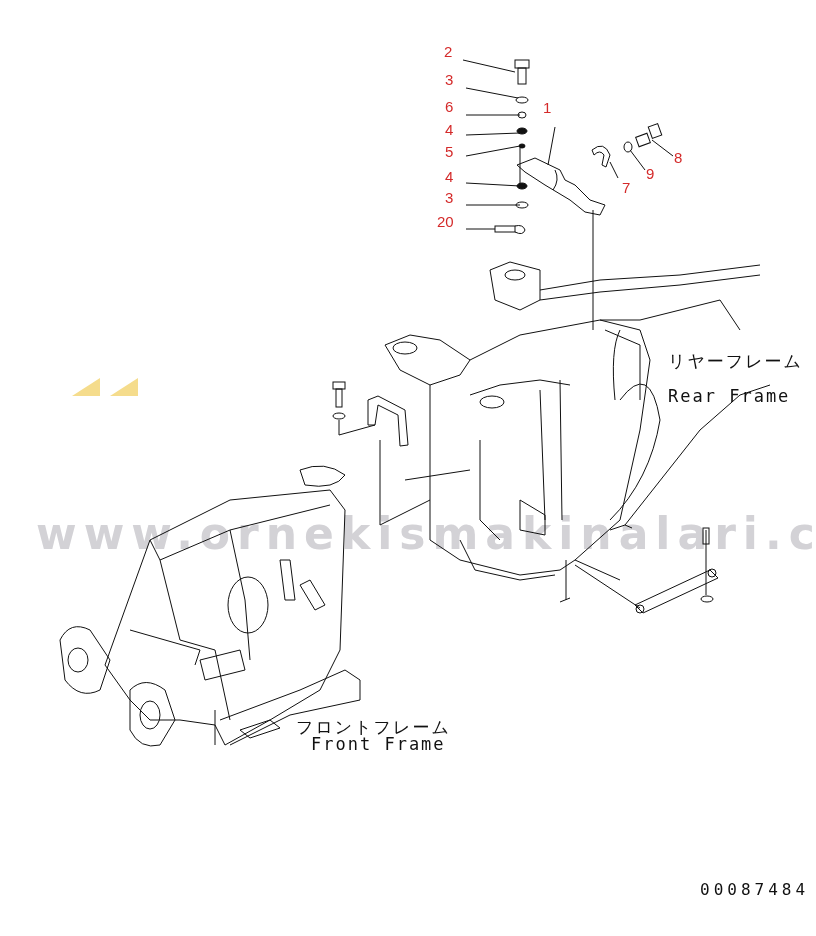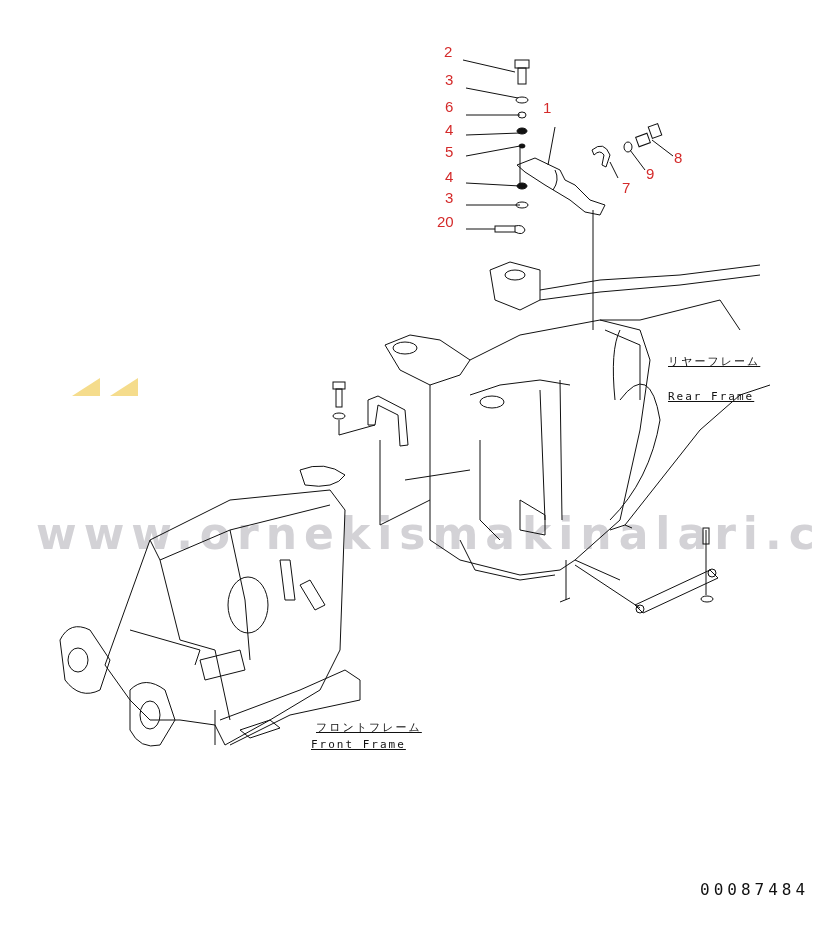--- a/index.html
+++ b/index.html
@@ -1,21 +1,21 @@
 <!DOCTYPE html>
 <html><head>
   <meta charset="utf-8">
   <style>
     html, body { margin: 0; padding: 0; background: #ffffff; }
     body { width: 816px; height: 936px; position: relative; overflow: hidden; font-family: "DejaVu Sans Mono", monospace; }
     .canvas { position: absolute; left: 0; top: 0; width: 816px; height: 936px; }
     .wm-logo { position: absolute; left: 40px; top: 395px; font-family: "DejaVu Sans", sans-serif; font-weight: bold; font-size: 170px; line-height: 150px; color: #d3d2d6; letter-spacing: 8px; }
     .wm-url { position: absolute; left: 36px; top: 512px; font-family: "DejaVu Sans", sans-serif; font-weight: bold; font-size: 44px; line-height: 44px; color: #d3d2d6; letter-spacing: 7px; white-space: nowrap; }
     .callout { position: absolute; font-family: "Liberation Sans", sans-serif; font-size: 15px; color: #d42a2a; line-height: 15px; }
-    .frame-label { position: absolute; font-family: "DejaVu Sans Mono", monospace; font-size: 11px; color: #111; line-height: 15px; letter-spacing: 2px; text-decoration: underline; }
+    .frame-label { position: absolute; font-family: "DejaVu Sans Mono", monospace; font-size: 17px; color: #111; line-height: 15px; letter-spacing: 2px; }
     .drawing-no { position: absolute; left: 700px; top: 880px; font-family: "DejaVu Sans Mono", monospace; font-size: 16px; color: #111; letter-spacing: 4px; }
     svg { position: absolute; left: 0; top: 0; }
   </style>
 </head>
 <body>
 
 <div class="canvas">
 
   <div class="wm-url">www.ornekismakinalari.com.tr</div>
 
@@ -136,17 +136,17 @@
   <div class="callout" style="left:445px;top:169px;">4</div>
   <div class="callout" style="left:445px;top:190px;">3</div>
   <div class="callout" style="left:437px;top:214px;">20</div>
   <div class="callout" style="left:543px;top:100px;">1</div>
   <div class="callout" style="left:622px;top:180px;">7</div>
   <div class="callout" style="left:646px;top:166px;">9</div>
   <div class="callout" style="left:674px;top:150px;">8</div>
 
   <div class="frame-label" style="left:668px;top:354px;">リヤーフレーム</div>
   <div class="frame-label" style="left:668px;top:372px;margin-top:17px;">Rear Frame</div>
-  <div class="frame-label" style="left:296px;top:720px;margin-left:20px;">フロントフレーム</div>
+  <div class="frame-label" style="left:296px;top:720px;">フロントフレーム</div>
   <div class="frame-label" style="left:311px;top:737px;">Front Frame</div>
 
   <div class="drawing-no">00087484</div>
 </div>
 
 </body></html>

